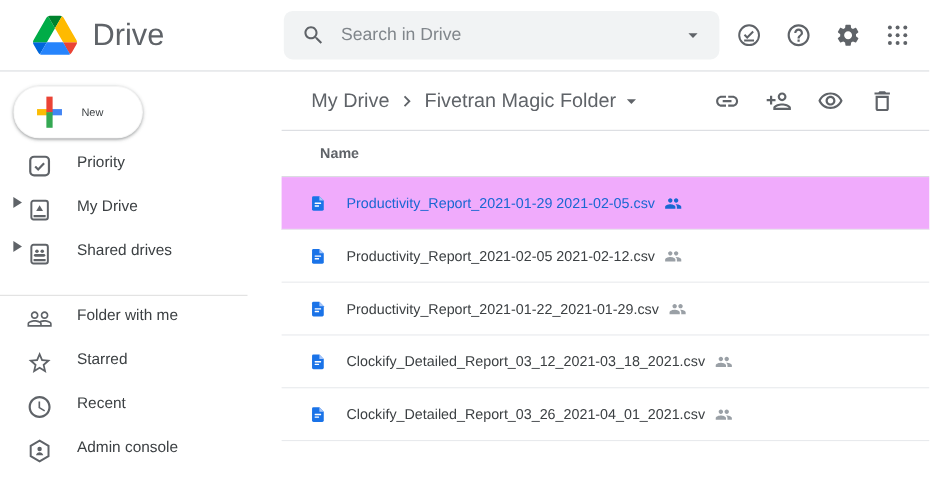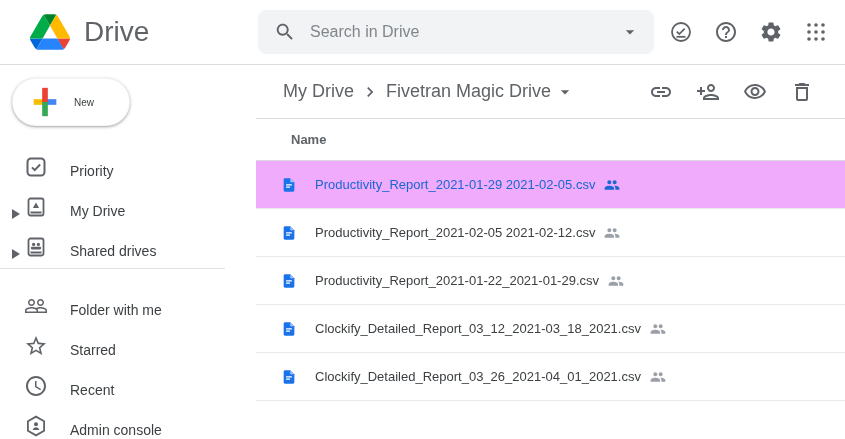--- a/index.html
+++ b/index.html
@@ -33,21 +33,21 @@
   
   .sidebar { width: 256px; flex: 0 0 256px; padding-top: 13px; }
   .new-btn { margin-left: 12px; width: 118px; height: 48px; border-radius: 24px;
     background: #fff; display: flex; align-items: center; padding-left: 15px;
     cursor: pointer; border: 1px solid rgba(0,0,0,.04);
     box-shadow: 0 1px 2px 0 rgba(60,64,67,.30), 0 1px 3px 1px rgba(60,64,67,.15); }
   .new-btn svg { width: 34px; height: 34px; }
   .new-btn .new-label { font-size: 10px; font-weight: 500; color: #3c4043; margin-left: 12px; }
 
   .nav { margin-top: 13px; }
-  .nav-item { height: 40px; display: flex; align-items: flex-end; padding-left: 12px;
+  .nav-item { height: 40px; display: flex; align-items: flex-start; padding-left: 12px;
     cursor: pointer; border-radius: 0 20px 20px 0; }
   .arrow-slot { width: 12px; flex: 0 0 12px; display: flex; align-items: center; }
   .arrow-slot svg { width: 8px; height: 10px; color: #5f6368; }
   .nav-ico { width: 24px; height: 24px; color: #5f6368; flex: 0 0 auto; }
   .nav-label { font-size: 14px; font-weight: 500; color: #3c4043; margin-left: 22px; }
   .side-divider { height: 1px; background: #e0e0e0; width: 225px; margin: 9px 0; }
 
   
   .main { flex: 1; display: flex; flex-direction: column; min-width: 0; }
 
@@ -284,21 +284,21 @@
       </div>
     </div>
   </div>
 
   <div class="main">
     <div class="crumbbar">
       <span class="crumb">My Drive</span>
       <svg class="crumb-chev">
           <use href="#i-chevright"></use>
         </svg>
-      <span class="crumb">Fivetran Magic Drive</span>
+      <span class="crumb">Fivetran Magic Folder</span>
       <svg class="crumb-caret">
           <use href="#i-dropdown"></use>
         </svg>
 
       <div class="crumb-actions">
         <svg class="aico">
             <use href="#i-link"></use>
           </svg>
         <svg class="aico">
             <use href="#i-personadd"></use>

